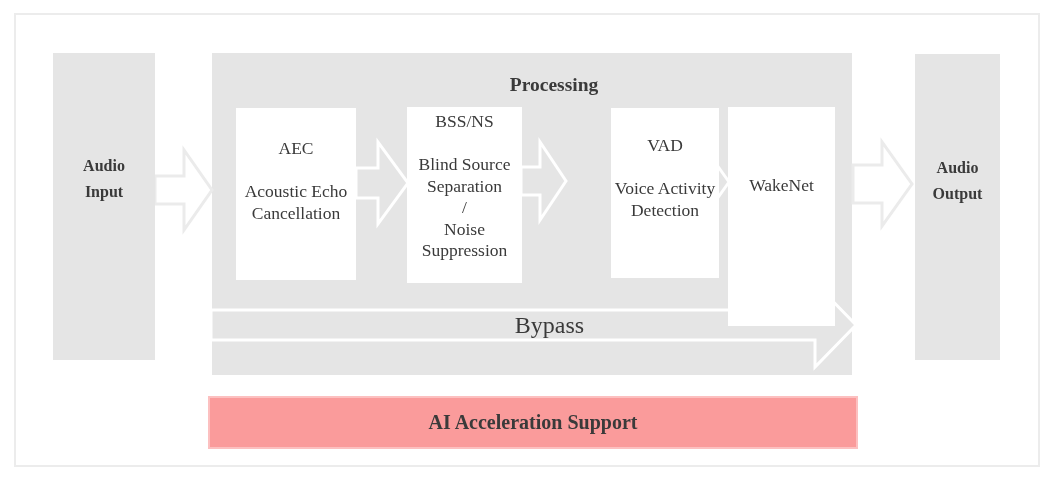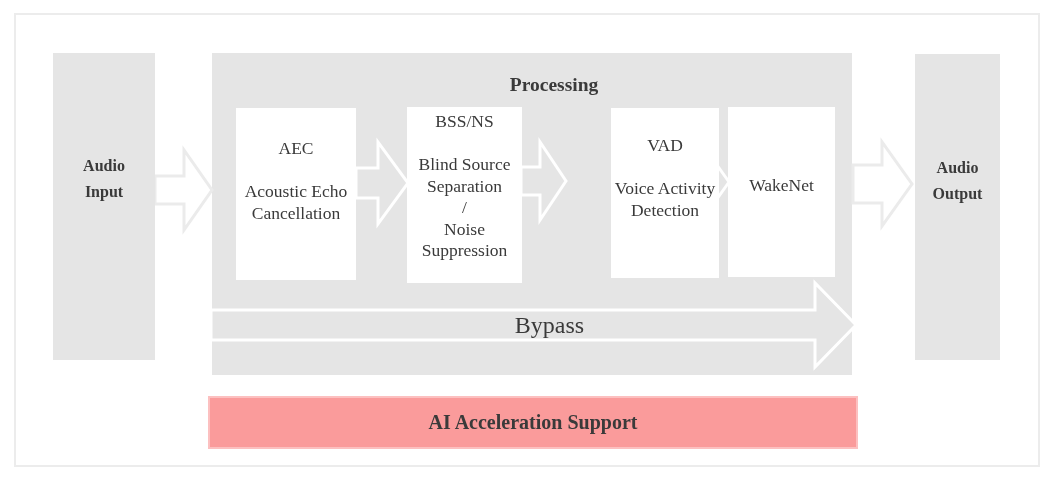--- a/index.html
+++ b/index.html
@@ -28,21 +28,21 @@
     font-weight:700;font-size:19.5px;line-height:22px;z-index:5;
   }
   .pblock{
     position:absolute;background:var(--box-white,#ffffff);text-align:center;
     font-size:17.5px;line-height:21.5px;white-space:pre-line;
     box-sizing:border-box;z-index:3;
   }
   #block-aec{left:236px;top:108px;width:120px;height:172px;padding-top:30px;}
   #block-bss-ns{left:407px;top:107px;width:115px;height:176px;padding-top:4px;}
   #block-vad{left:565px;top:108px;width:108px;height:170px;padding-top:27px;margin-left:46px;}
-  #block-wakenet{left:728px;top:107px;width:107px;height:170px;padding-top:68px;}
+  #block-wakenet{left:728px;top:107px;width:107px;height:219px;padding-top:68px;}
   .bypass-label{
     position:absolute;left:212px;top:310px;width:640px;height:30px;
     display:flex;align-items:center;justify-content:center;
     font-size:24px;text-indent:35px;z-index:5;
   }
   .ai-bar{
     position:absolute;left:208px;top:396px;width:650px;height:53px;
     background:var(--accent-pink,#fa9b9b);
     border:2px solid var(--pink-border,#fcc0c0);box-sizing:border-box;
     display:flex;align-items:center;justify-content:center;

